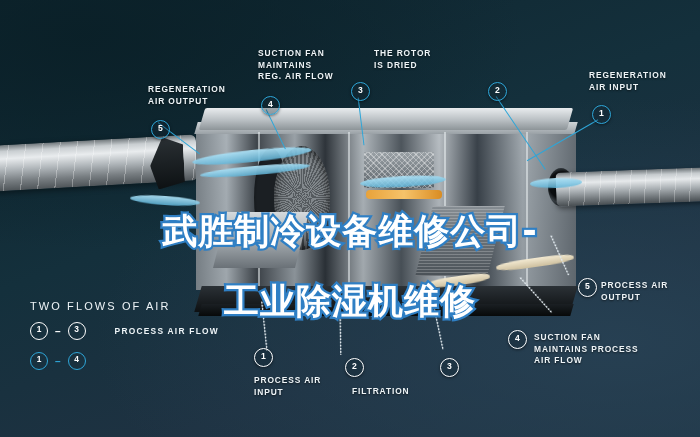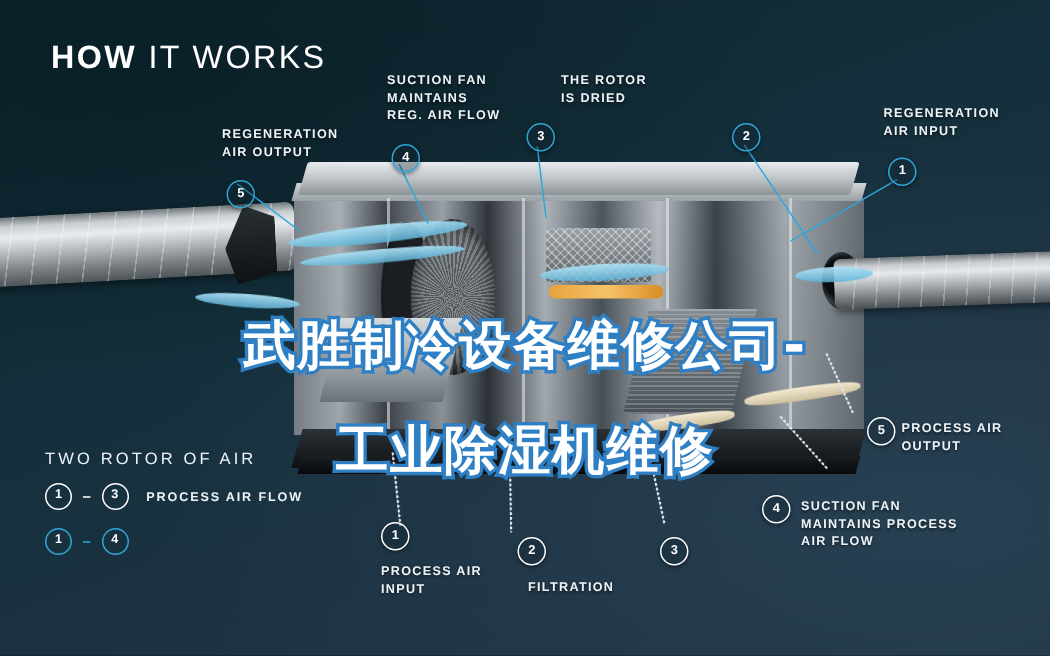--- a/index.html
+++ b/index.html
@@ -169,21 +169,21 @@
   }
   .legend-row{position:absolute;left:30px;display:flex;align-items:center;gap:7px;}
   .legend-row .lnum{
     width:16px;height:16px;border-radius:50%;border:1.5px solid #fff;color:#fff;
     font-size:8.4px;font-weight:700;line-height:13px;text-align:center;
   }
   .legend-row.cyan .lnum{border-color:#2ea6d8;}
   .legend-row .dash{color:#fff;font-size:10px;font-weight:700;}
   .legend-row.cyan .dash{color:#2ea6d8;}
   .legend-row .ltext{
-    color:#eef4f7;font-size:8.4px;font-weight:700;letter-spacing:1.25px;margin-left:5px;
+    color:#eef4f7;font-size:8.4px;font-weight:700;letter-spacing:1.25px;margin-left:22px;
   }
 
   
   #cn-overlay{
     position:absolute;left:0;top:182px;width:700px;text-align:center;
     font-family:"DejaVu Sans","Liberation Sans",sans-serif;
     font-weight:700;font-size:35px;line-height:41px;color:#ffffff;
     -webkit-text-stroke:4.5px #2f7fc4;paint-order:stroke fill;
     letter-spacing:1px;
   }
@@ -221,21 +221,20 @@
     <div class="duct-right-cap"></div>
     <div class="duct-right"></div>
 
     <div class="flow f1"></div>
     <div class="flow f2"></div>
     <div class="flow f3"></div>
     <div class="flow f4"></div>
     <div class="flow f5"></div>
   </div>
 
-  <div id="title"><b>HOW</b><span> IT WORKS</span></div>
 
   <div class="leader solid" style="left:158px;top:122px;width:52px;transform:rotate(37deg)"></div>
   <div class="leader solid" style="left:266px;top:109px;width:44px;transform:rotate(64deg)"></div>
   <div class="leader solid" style="left:358px;top:97px;width:48px;transform:rotate(83deg)"></div>
   <div class="leader solid" style="left:496px;top:96px;width:88px;transform:rotate(56deg)"></div>
   <div class="leader solid" style="left:598px;top:119px;width:82px;transform:rotate(150deg)"></div>
 
   <div class="leader dot" style="left:551px;top:234px;width:44px;transform:rotate(66deg)"></div>
   <div class="leader dot" style="left:520px;top:276px;width:48px;transform:rotate(48deg)"></div>
   <div class="leader dot" style="left:262px;top:300px;width:50px;transform:rotate(84deg)"></div>
@@ -272,21 +271,21 @@
 
   <div class="num" style="left:254px;top:348px;">1</div>
   <div class="lbl" style="left:254px;top:375px;">PROCESS AIR
 INPUT</div>
 
   <div class="num" style="left:345px;top:358px;">2</div>
   <div class="lbl" style="left:352px;top:386px;">FILTRATION</div>
 
   <div class="num" style="left:440px;top:358px;">3</div>
 
-  <div id="legend-title">TWO ROTOR OF AIR</div>
+  <div id="legend-title">TWO FLOWS OF AIR</div>
 
   <div class="legend-row" style="top:322px;">
     <span class="lnum">1</span>
     <span class="dash">–</span>
     <span class="lnum">3</span>
     <span class="ltext">PROCESS AIR FLOW</span>
   </div>
 
   <div class="legend-row cyan" style="top:352px;">
     <span class="lnum">1</span>

